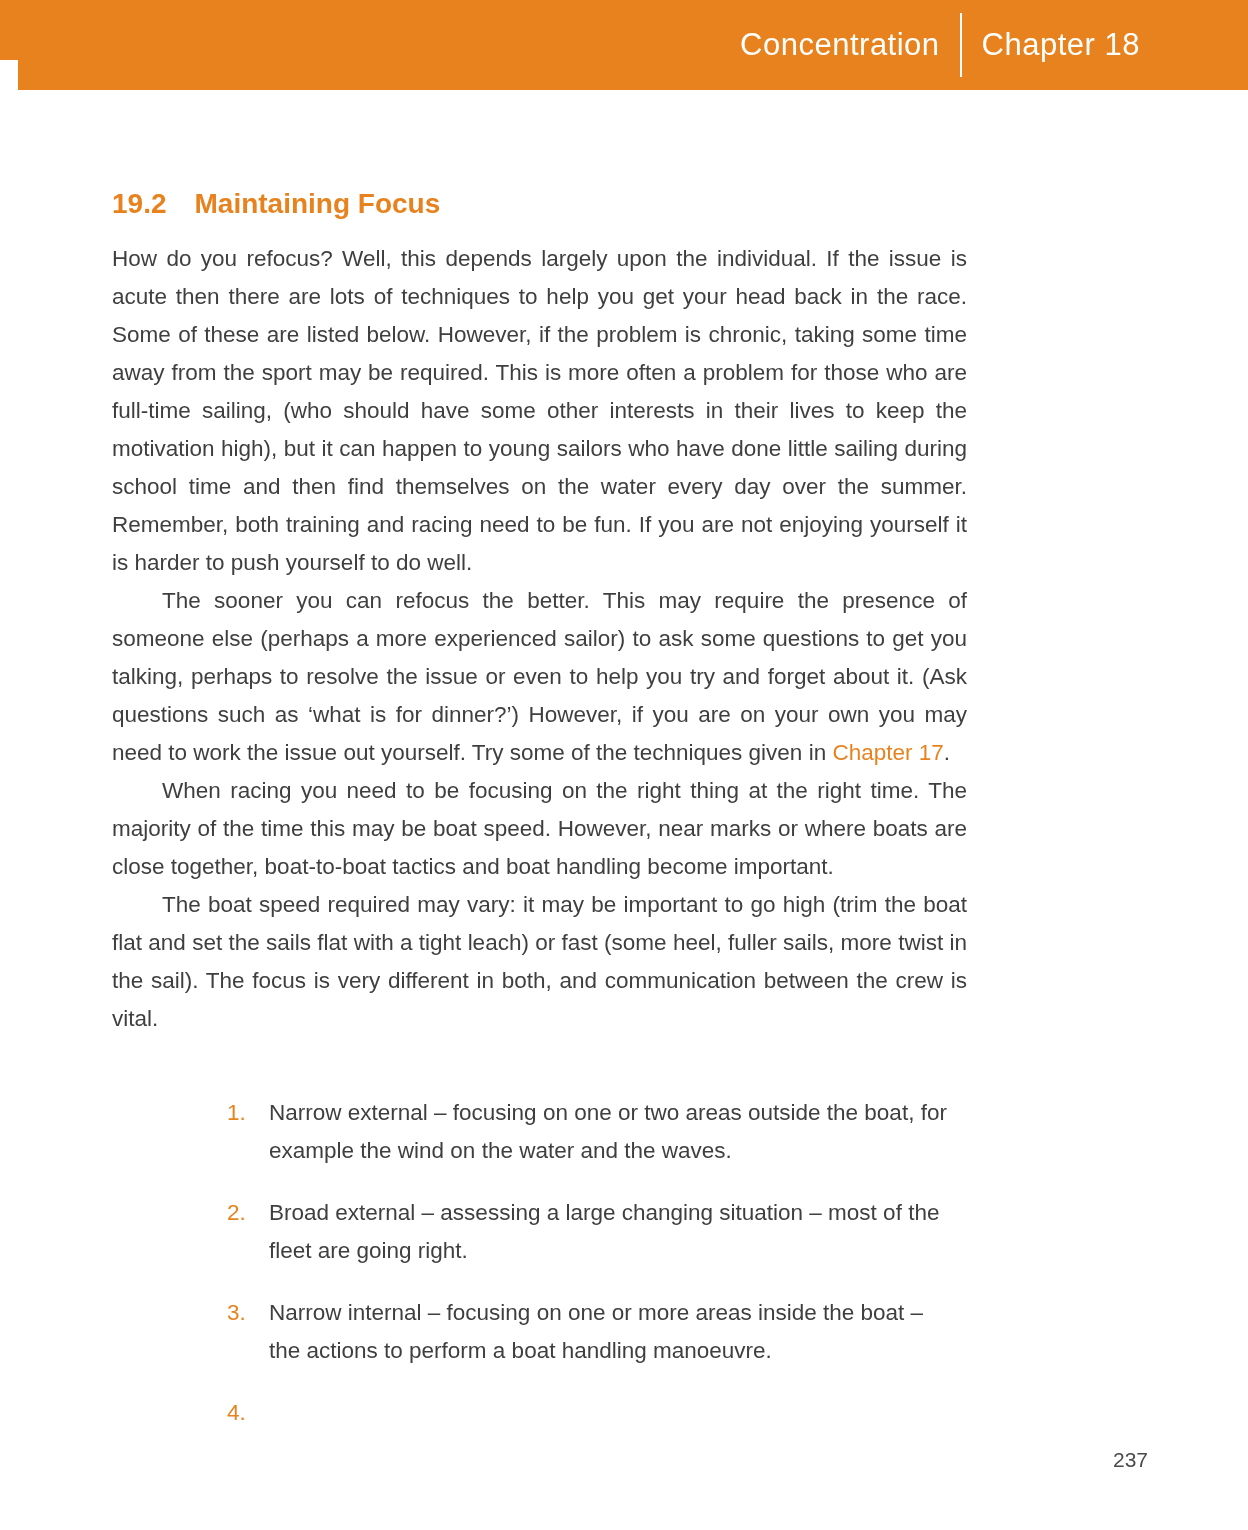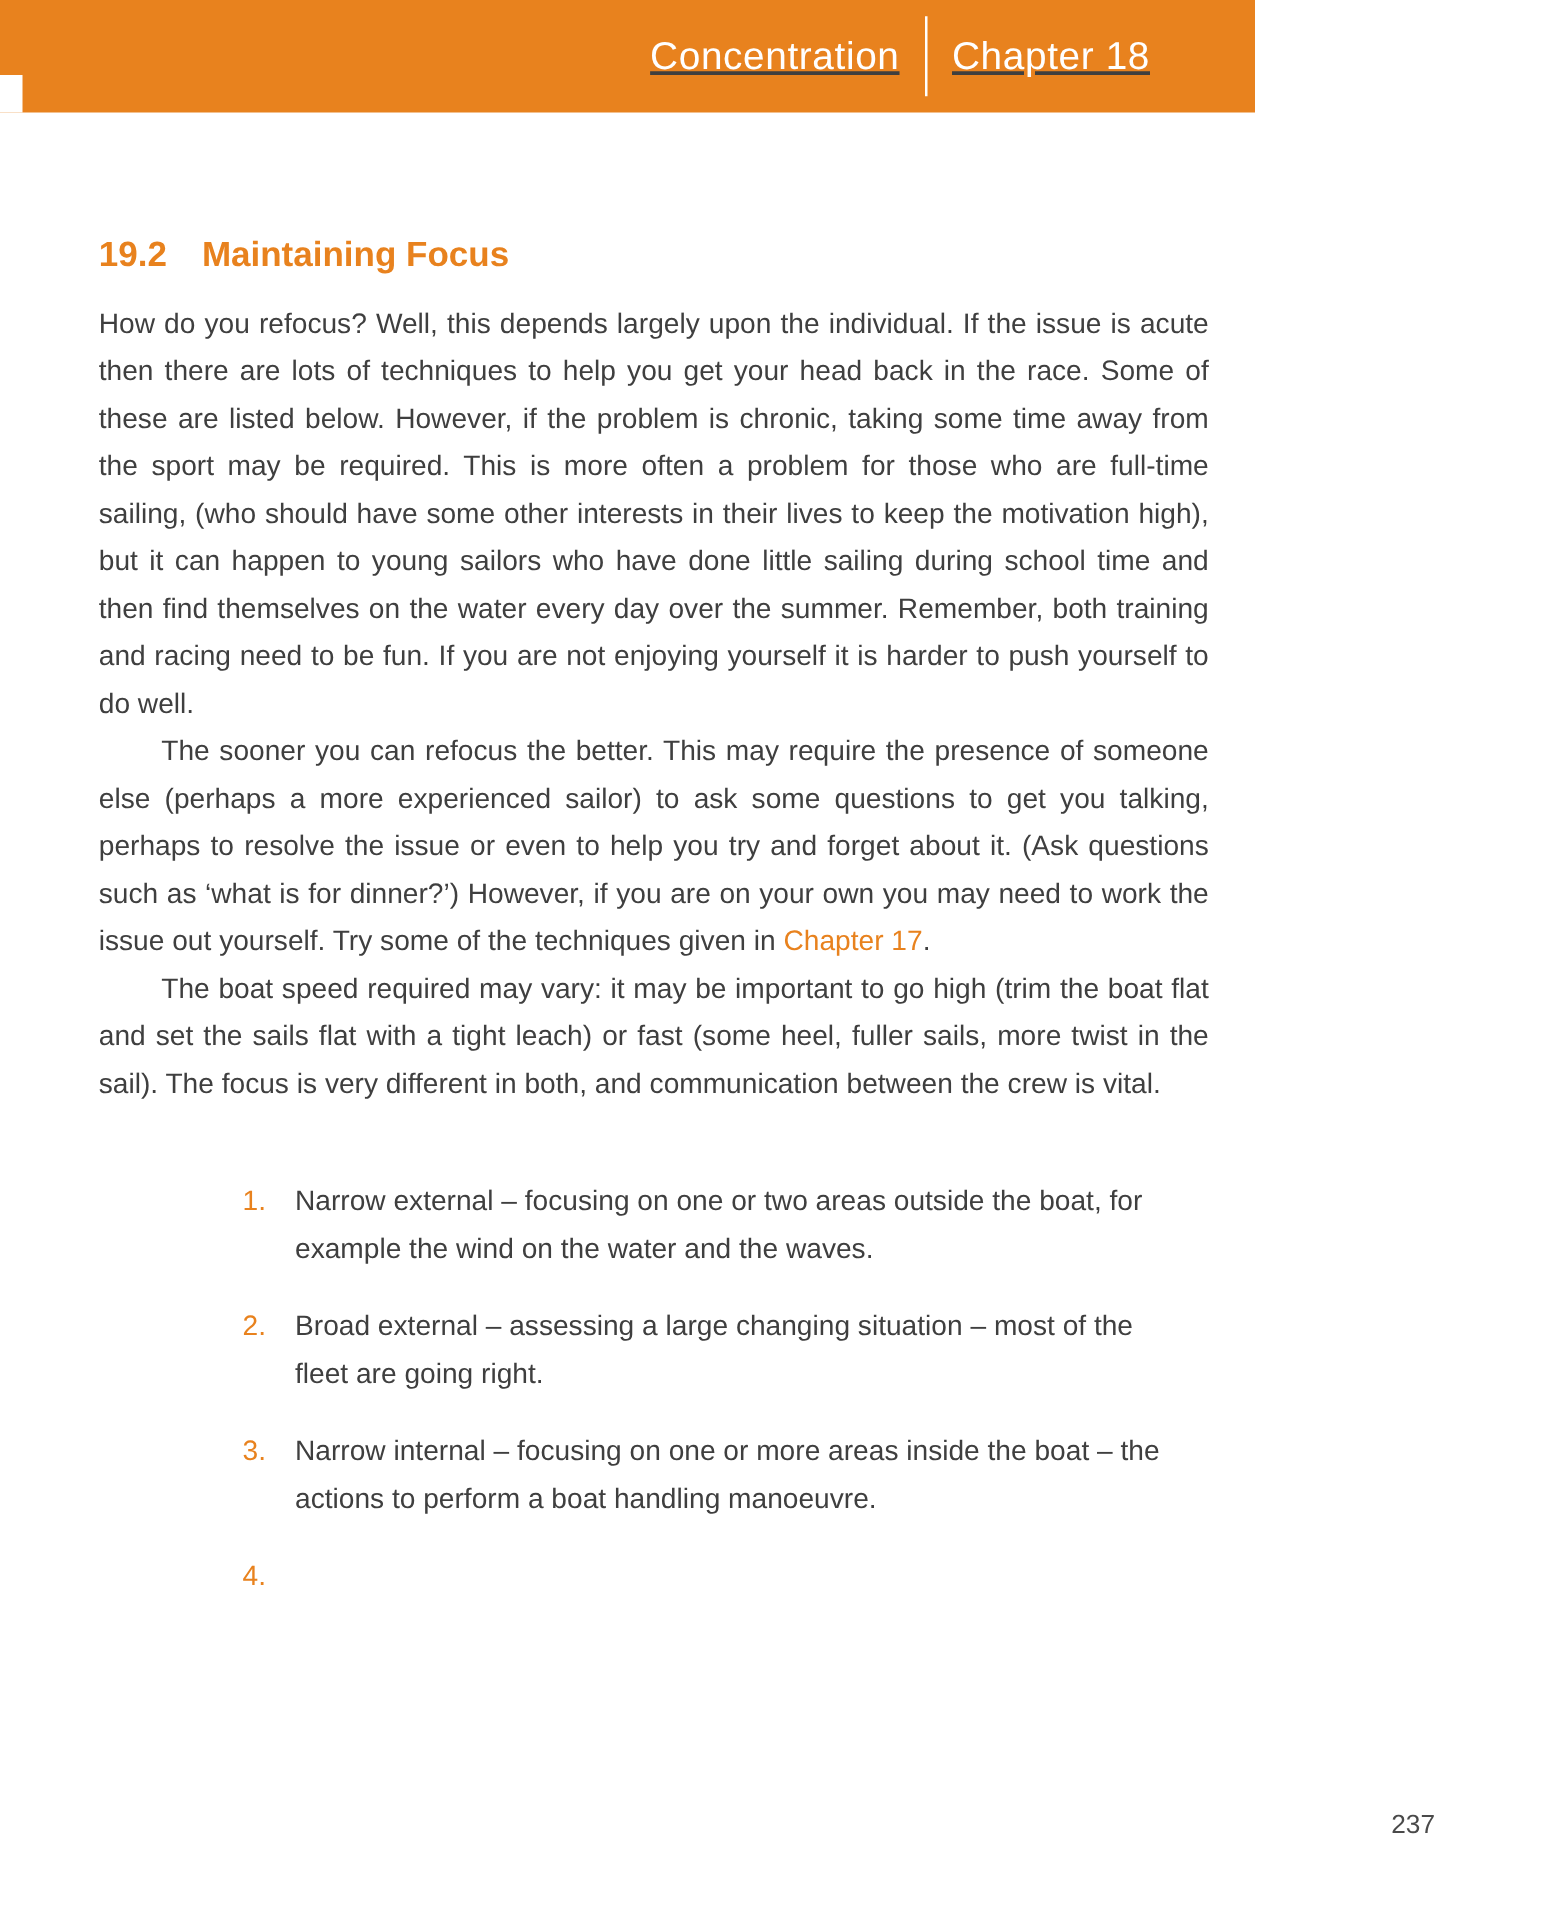--- a/index.html
+++ b/index.html
@@ -10,40 +10,39 @@
   html,body{margin:0;padding:0;}
   body{
     width:1248px;height:1530px;
     background:#ffffff;
     position:relative;
     font-family:"Liberation Sans", sans-serif;
     color:var(--text);
   }
   
   .topbar{
-    position:absolute;top:0;left:0;width:1004px;height:90px;
+    position:absolute;top:0;left:0;width:1248px;height:90px;
     background:var(--accent);
     display:flex;align-items:center;justify-content:flex-end;
-    padding-right:84px;
-    text-decoration:underline;
+    padding-right:108px;
   }
   .topbar-title{
     color:#ffffff;font-size:31px;font-weight:400;letter-spacing:0.5px;
   }
   .topbar-divider{
     display:inline-block;width:2px;height:64px;background:#ffffff;
     margin:0 20px;align-self:center;
   }
   .topbar-notch{
     position:absolute;left:0;bottom:0;width:18px;height:30px;background:#ffffff;
   }
   
   .page-body{
     position:absolute;top:90px;left:0;width:1080px;
-    padding:98px 113px 0 79px;
+    padding:98px 113px 0 112px;
   }
   .section-heading{
     margin:0 0 20px 0;
     color:var(--accent);
     font-size:28px;font-weight:700;
   }
   .section-heading .heading-number{margin-right:28px;}
   .para{
     margin:0;
     font-size:22.5px;line-height:38px;
@@ -98,20 +97,21 @@
 <main class="page-body">
 
   <h2 class="section-heading">
     <span class="heading-number">19.2</span><span>Maintaining Focus</span>
   </h2>
 
   <p class="para">How do you refocus? Well, this depends largely upon the individual. If the issue is acute then there are lots of techniques to help you get your head back in the race. Some of these are listed below. However, if the problem is chronic, taking some time away from the sport may be required. This is more often a problem for those who are full-time sailing, (who should have some other interests in their lives to keep the motivation high), but it can happen to young sailors who have done little sailing during school time and then find themselves on the water every day over the summer. Remember, both training and racing need to be fun. If you are not enjoying yourself it is harder to push yourself to do well.</p>
 
   <p class="para indent"><span>The sooner you can refocus the better. This may require the presence of someone else (perhaps a more experienced sailor) to ask some questions to get you talking, perhaps to resolve the issue or even to help you try and forget about it. (Ask questions such as ‘what is for dinner?’) However, if you are on your own you may need to work the issue out yourself. Try some of the techniques given in </span><a class="ref-link">Chapter 17</a><span>.</span></p>
 
+  <p class="para indent">When racing you need to be focusing on the right thing at the right time. The majority of the time this may be boat speed. However, near marks or where boats are close together, boat-to-boat tactics and boat handling become important.</p>
 
   <p class="para indent">The boat speed required may vary: it may be important to go high (trim the boat flat and set the sails flat with a tight leach) or fast (some heel, fuller sails, more twist in the sail). The focus is very different in both, and communication between the crew is vital.</p>
 
 
   <div class="concentration-list">
     <div class="list-item">
       <span class="list-num">1.</span>
       <span class="list-text">Narrow external – focusing on one or two areas outside the boat, for example the wind on the water and the waves.</span>
     </div>
     <div class="list-item">

